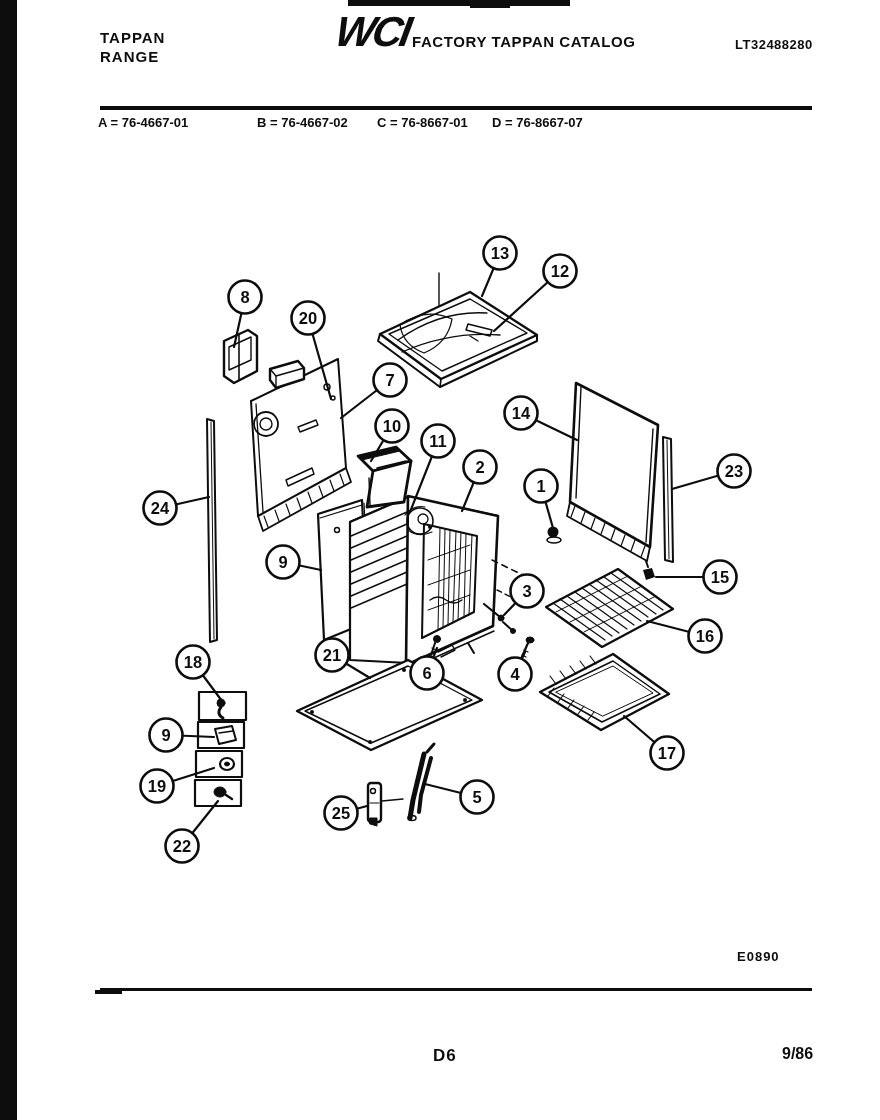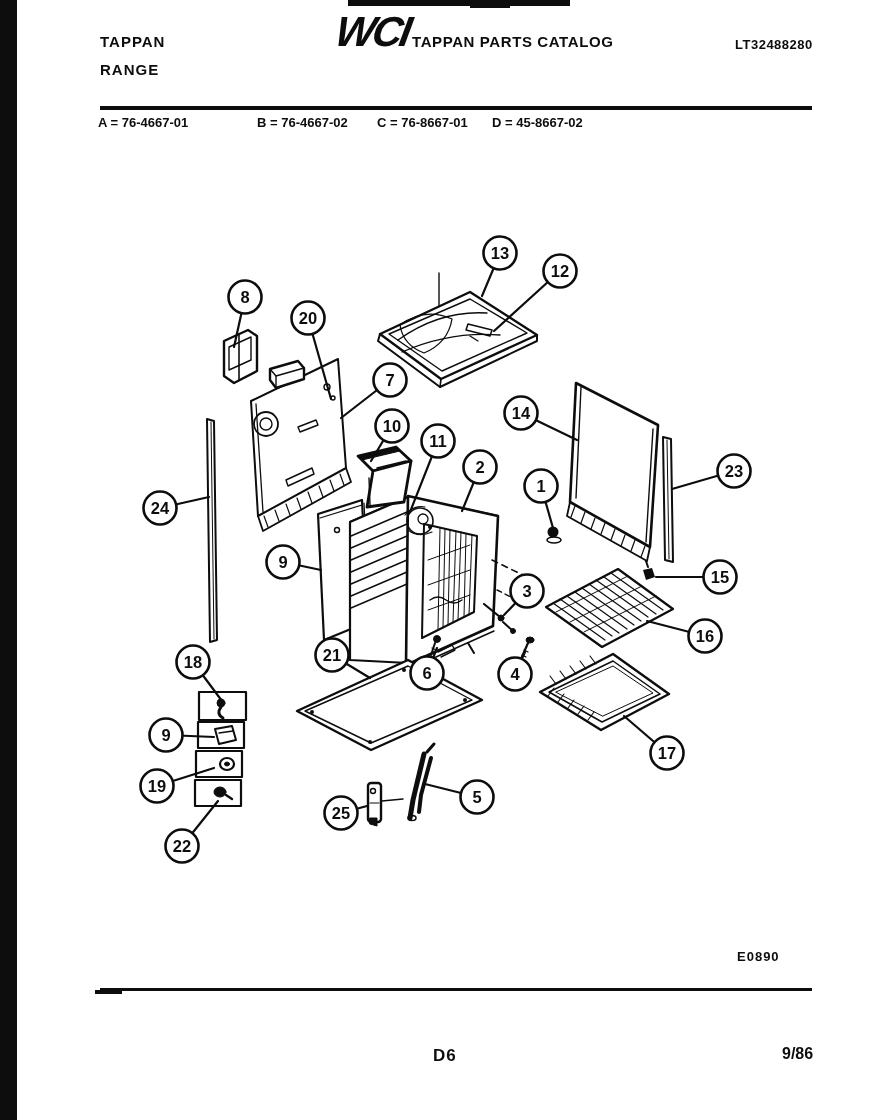--- a/index.html
+++ b/index.html
@@ -3,21 +3,21 @@
 <meta charset="utf-8">
 <style>
   html,body{margin:0;padding:0;}
   body{
     width:880px;height:1120px;position:relative;background:#ffffff;
     font-family:"Liberation Sans", sans-serif;color:#0d0d0d;overflow:hidden;
   }
   .abs{position:absolute;}
   .brand{
     left:100px;top:28px;font-size:15px;font-weight:bold;letter-spacing:1px;
-    line-height:28px;white-space:pre;
+    line-height:19px;white-space:pre;
   }
   .logo{
     left:336px;top:8px;font-size:42px;font-weight:bold;font-style:italic;
     letter-spacing:-3px;transform:skewX(-10deg);
   }
   .catalog-title{
     left:412px;top:33px;font-size:15px;font-weight:bold;letter-spacing:0.6px;
   }
   .doc-number{left:712px;top:37px;font-size:13px;font-weight:bold;letter-spacing:0.5px;margin-left:23px;}
   .rule{background:#0d0d0d;}
@@ -32,29 +32,29 @@
 <body>
 
 <div class="abs rule" style="left:0;top:0;width:17px;height:1120px"></div>
 <div class="abs rule" style="left:348px;top:0;width:222px;height:6px"></div>
 <div class="abs rule" style="left:470px;top:6px;width:40px;height:2px"></div>
 <div class="abs rule" style="left:95px;top:990px;width:27px;height:4px"></div>
 
 <div class="abs brand">TAPPAN
 RANGE</div>
 <div class="abs logo">WCI</div>
-<div class="abs catalog-title">TAPPAN PARTS CATALOG</div>
+<div class="abs catalog-title">FACTORY TAPPAN CATALOG</div>
 <div class="abs doc-number">LT32488280</div>
 <div class="abs rule" style="left:100px;top:106px;width:712px;height:3.5px"></div>
 
 <div class="abs model-row" style="left:0;top:115px;width:732px;height:18px">
   <span class="m-a">A = 76-4667-01</span>
   <span class="m-b">B = 76-4667-02</span>
   <span class="m-c">C = 76-8667-01</span>
-  <span class="m-d">D = 45-8667-02</span>
+  <span class="m-d">D = 76-8667-07</span>
 </div>
 
 <svg class="abs" style="left:0;top:0" width="880" height="1120" viewBox="0 0 880 1120" stroke-linejoin="round" stroke-linecap="round">
 
   <g stroke="#0d0d0d" fill="#fff">
     <polygon points="207,419 214,421 217,640 210,642" stroke-width="2"></polygon>
     <line x1="211" y1="422" x2="214" y2="639" stroke-width="1"></line>
   </g>
 
   <g stroke="#0d0d0d" fill="none" stroke-width="2">

